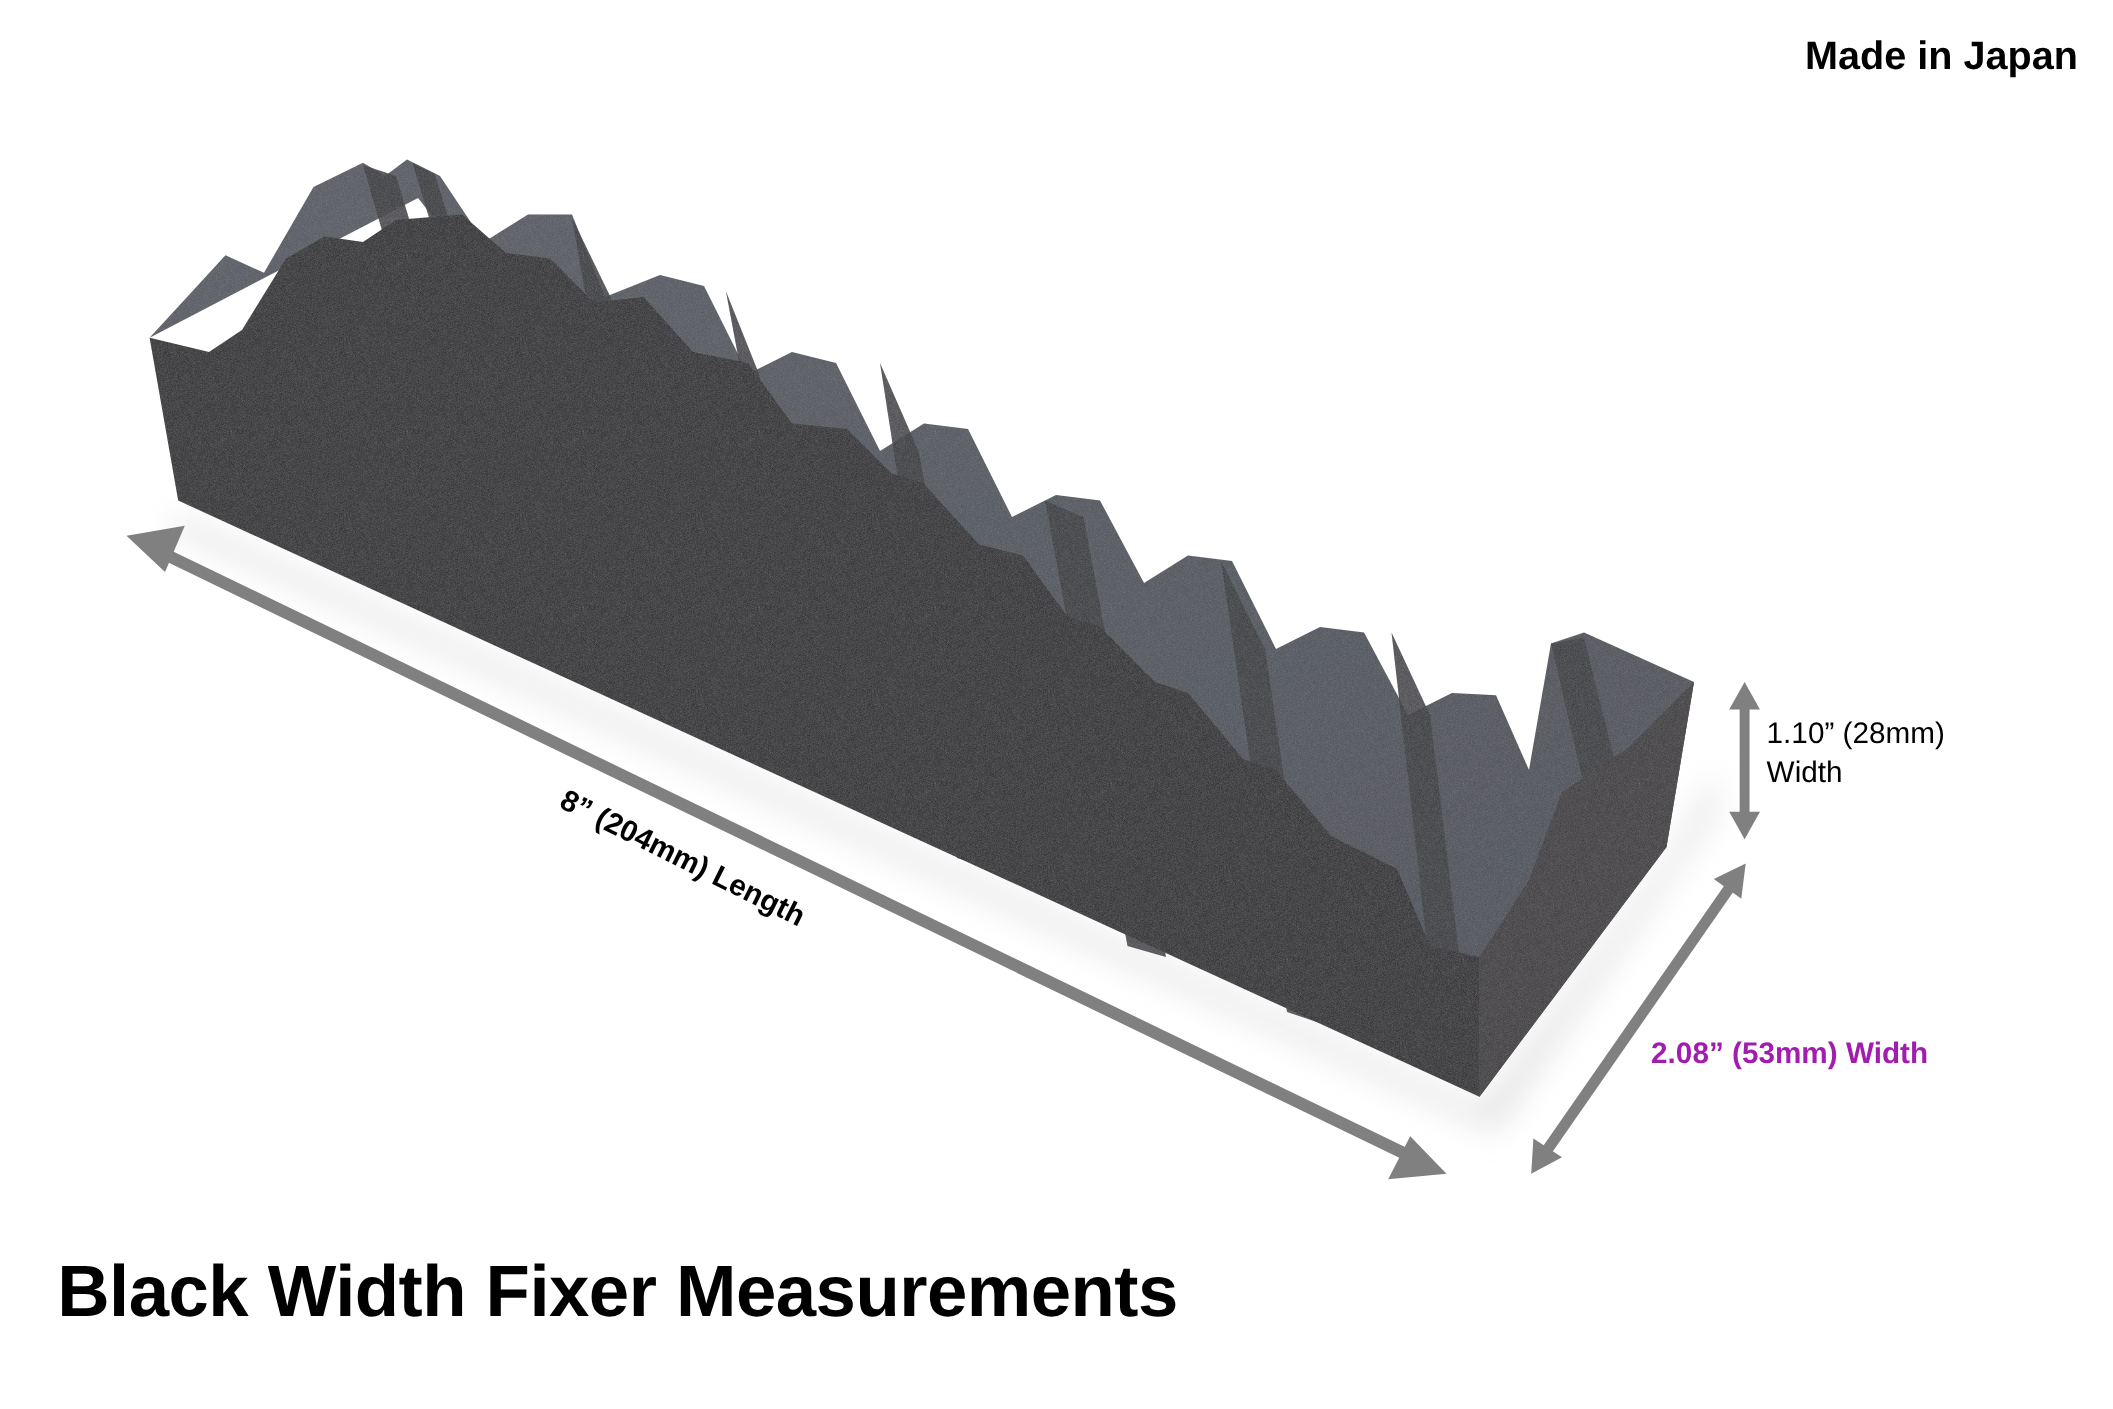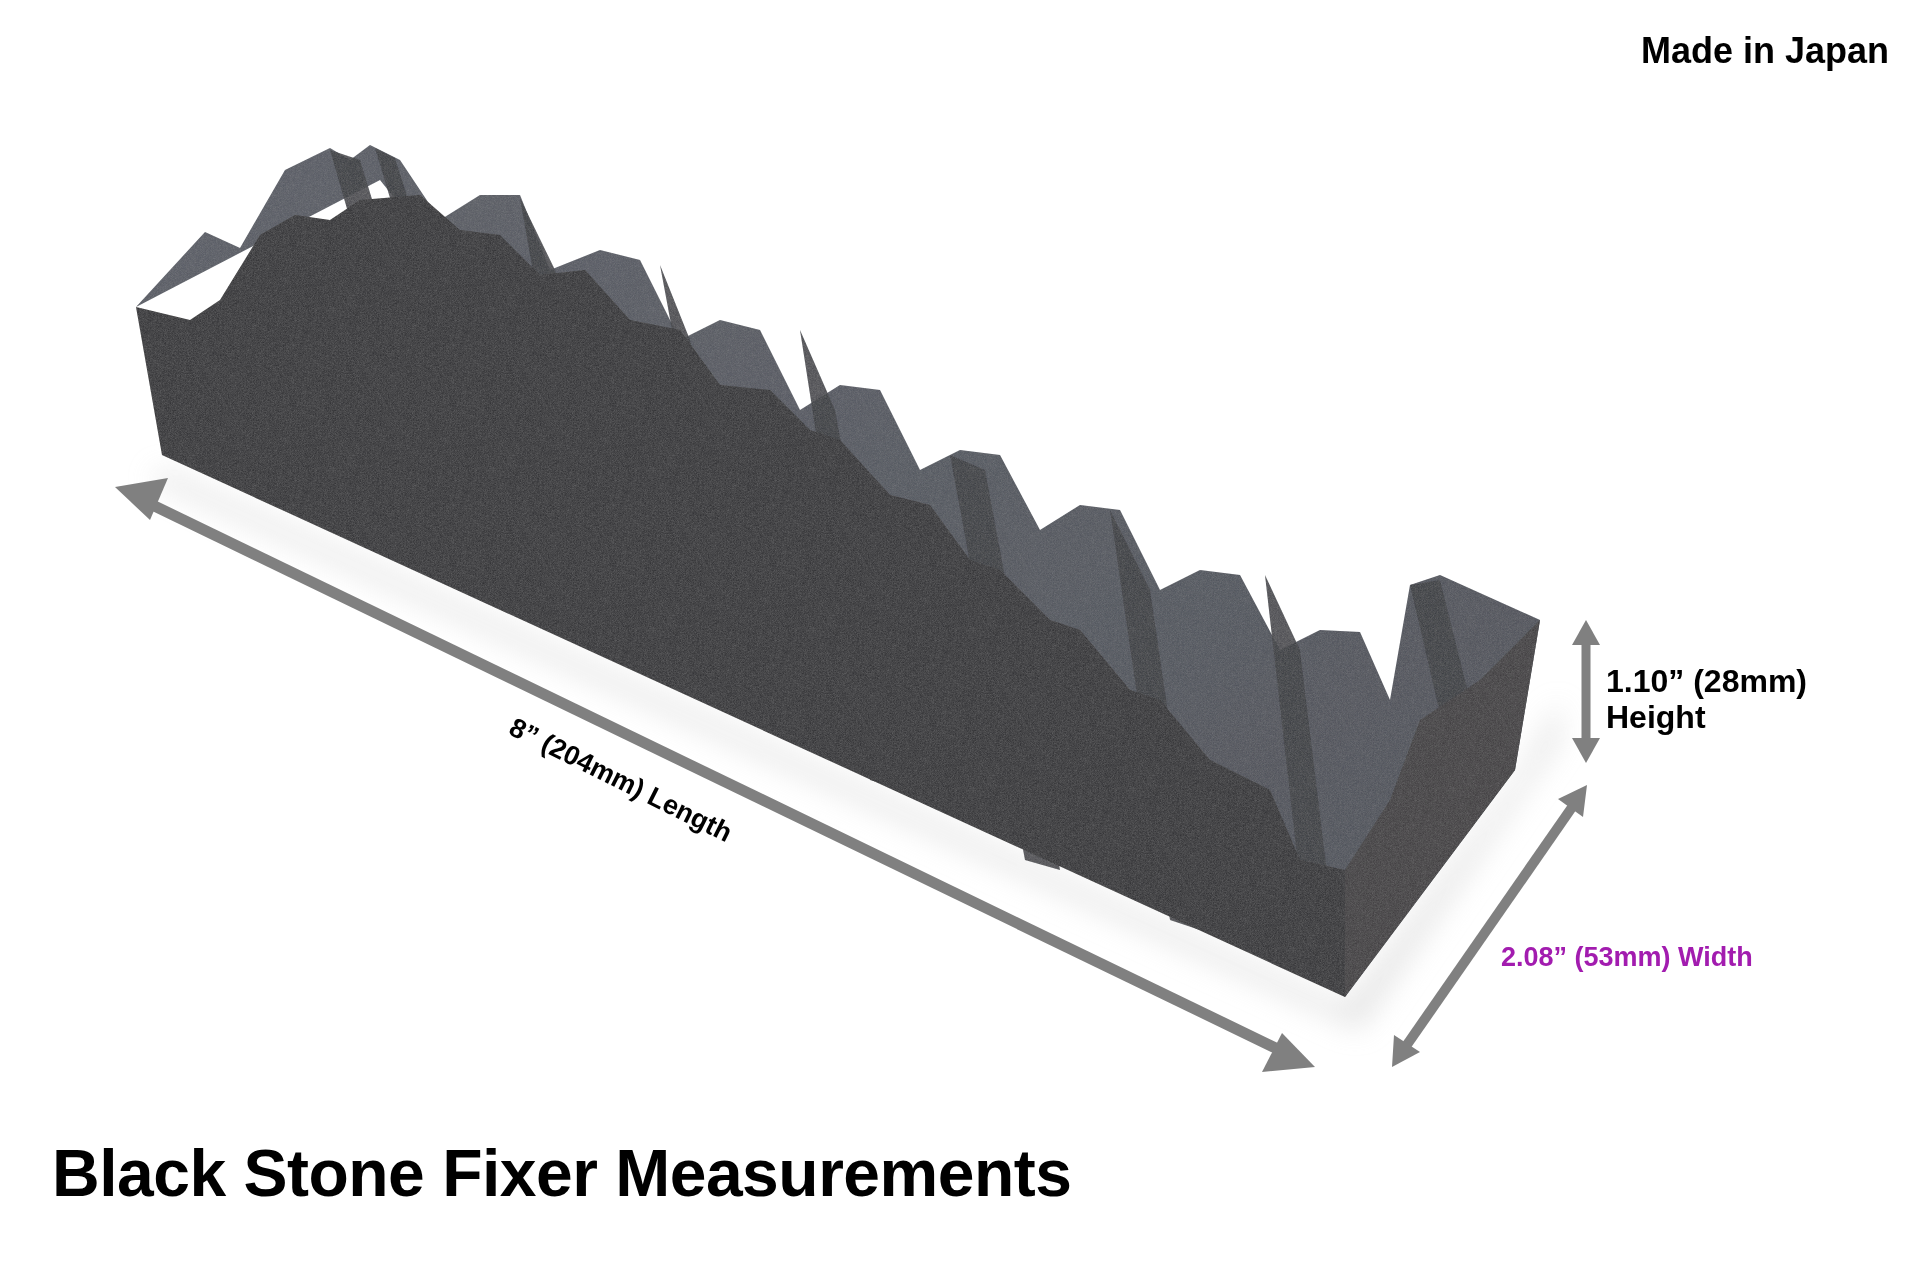--- a/index.html
+++ b/index.html
@@ -4,21 +4,21 @@
 <style>
   html, body { margin:0; padding:0; background:#ffffff; }
   body { width:1921px; height:1281px; position:relative; overflow:hidden;
          font-family:"Liberation Sans", sans-serif; }
   .abs { position:absolute; }
   #scene { position:absolute; left:0; top:0; width:1921px; height:1281px; }
   .made { right:32px; top:30px; font-size:36px; font-weight:bold; color:#000; white-space:nowrap; }
   .title { left:52px; top:1135px; font-size:66px; font-weight:bold; color:#000; white-space:nowrap; letter-spacing:-0.5px; }
   .len-label { left:518px; top:712px; font-size:27px; font-weight:bold; color:#000; white-space:nowrap;
                transform-origin:0 0; transform:rotate(26.5deg); }
-  .h-label { left:1606px; top:663px; font-size:32px; font-weight:bold; color:#000; line-height:36px; }
+  .h-label { left:1606px; top:648px; font-size:27px; font-weight:normal; color:#000; line-height:36px; }
   .w-label { left:1501px; top:942px; font-size:27px; font-weight:bold; color:#a21caf; white-space:nowrap; }
 </style>
 </head>
 <body>
 
 <svg id="scene" viewBox="0 0 1921 1281" xmlns="http://www.w3.org/2000/svg">
   <defs>
     <linearGradient id="topg" x1="0" y1="0" x2="1" y2="1">
       <stop offset="0" stop-color="#565a63"></stop>
       <stop offset="1" stop-color="#4a4d56"></stop>
@@ -89,18 +89,18 @@
     <polygon points="1392,1067 1394,1035 1420,1052" stroke="none"></polygon>
   </g>
 </svg>
 
 <div class="abs made">Made in Japan</div>
 
 <div class="abs len-label">8” (204mm) Length</div>
 
 <div class="abs h-label">
   <div>1.10” (28mm)</div>
-  <div>Height</div>
+  <div>Width</div>
 </div>
 
 <div class="abs w-label">2.08” (53mm) Width</div>
 
-<div class="abs title">Black Stone Fixer Measurements</div>
+<div class="abs title">Black Width Fixer Measurements</div>
 
 </body></html>

